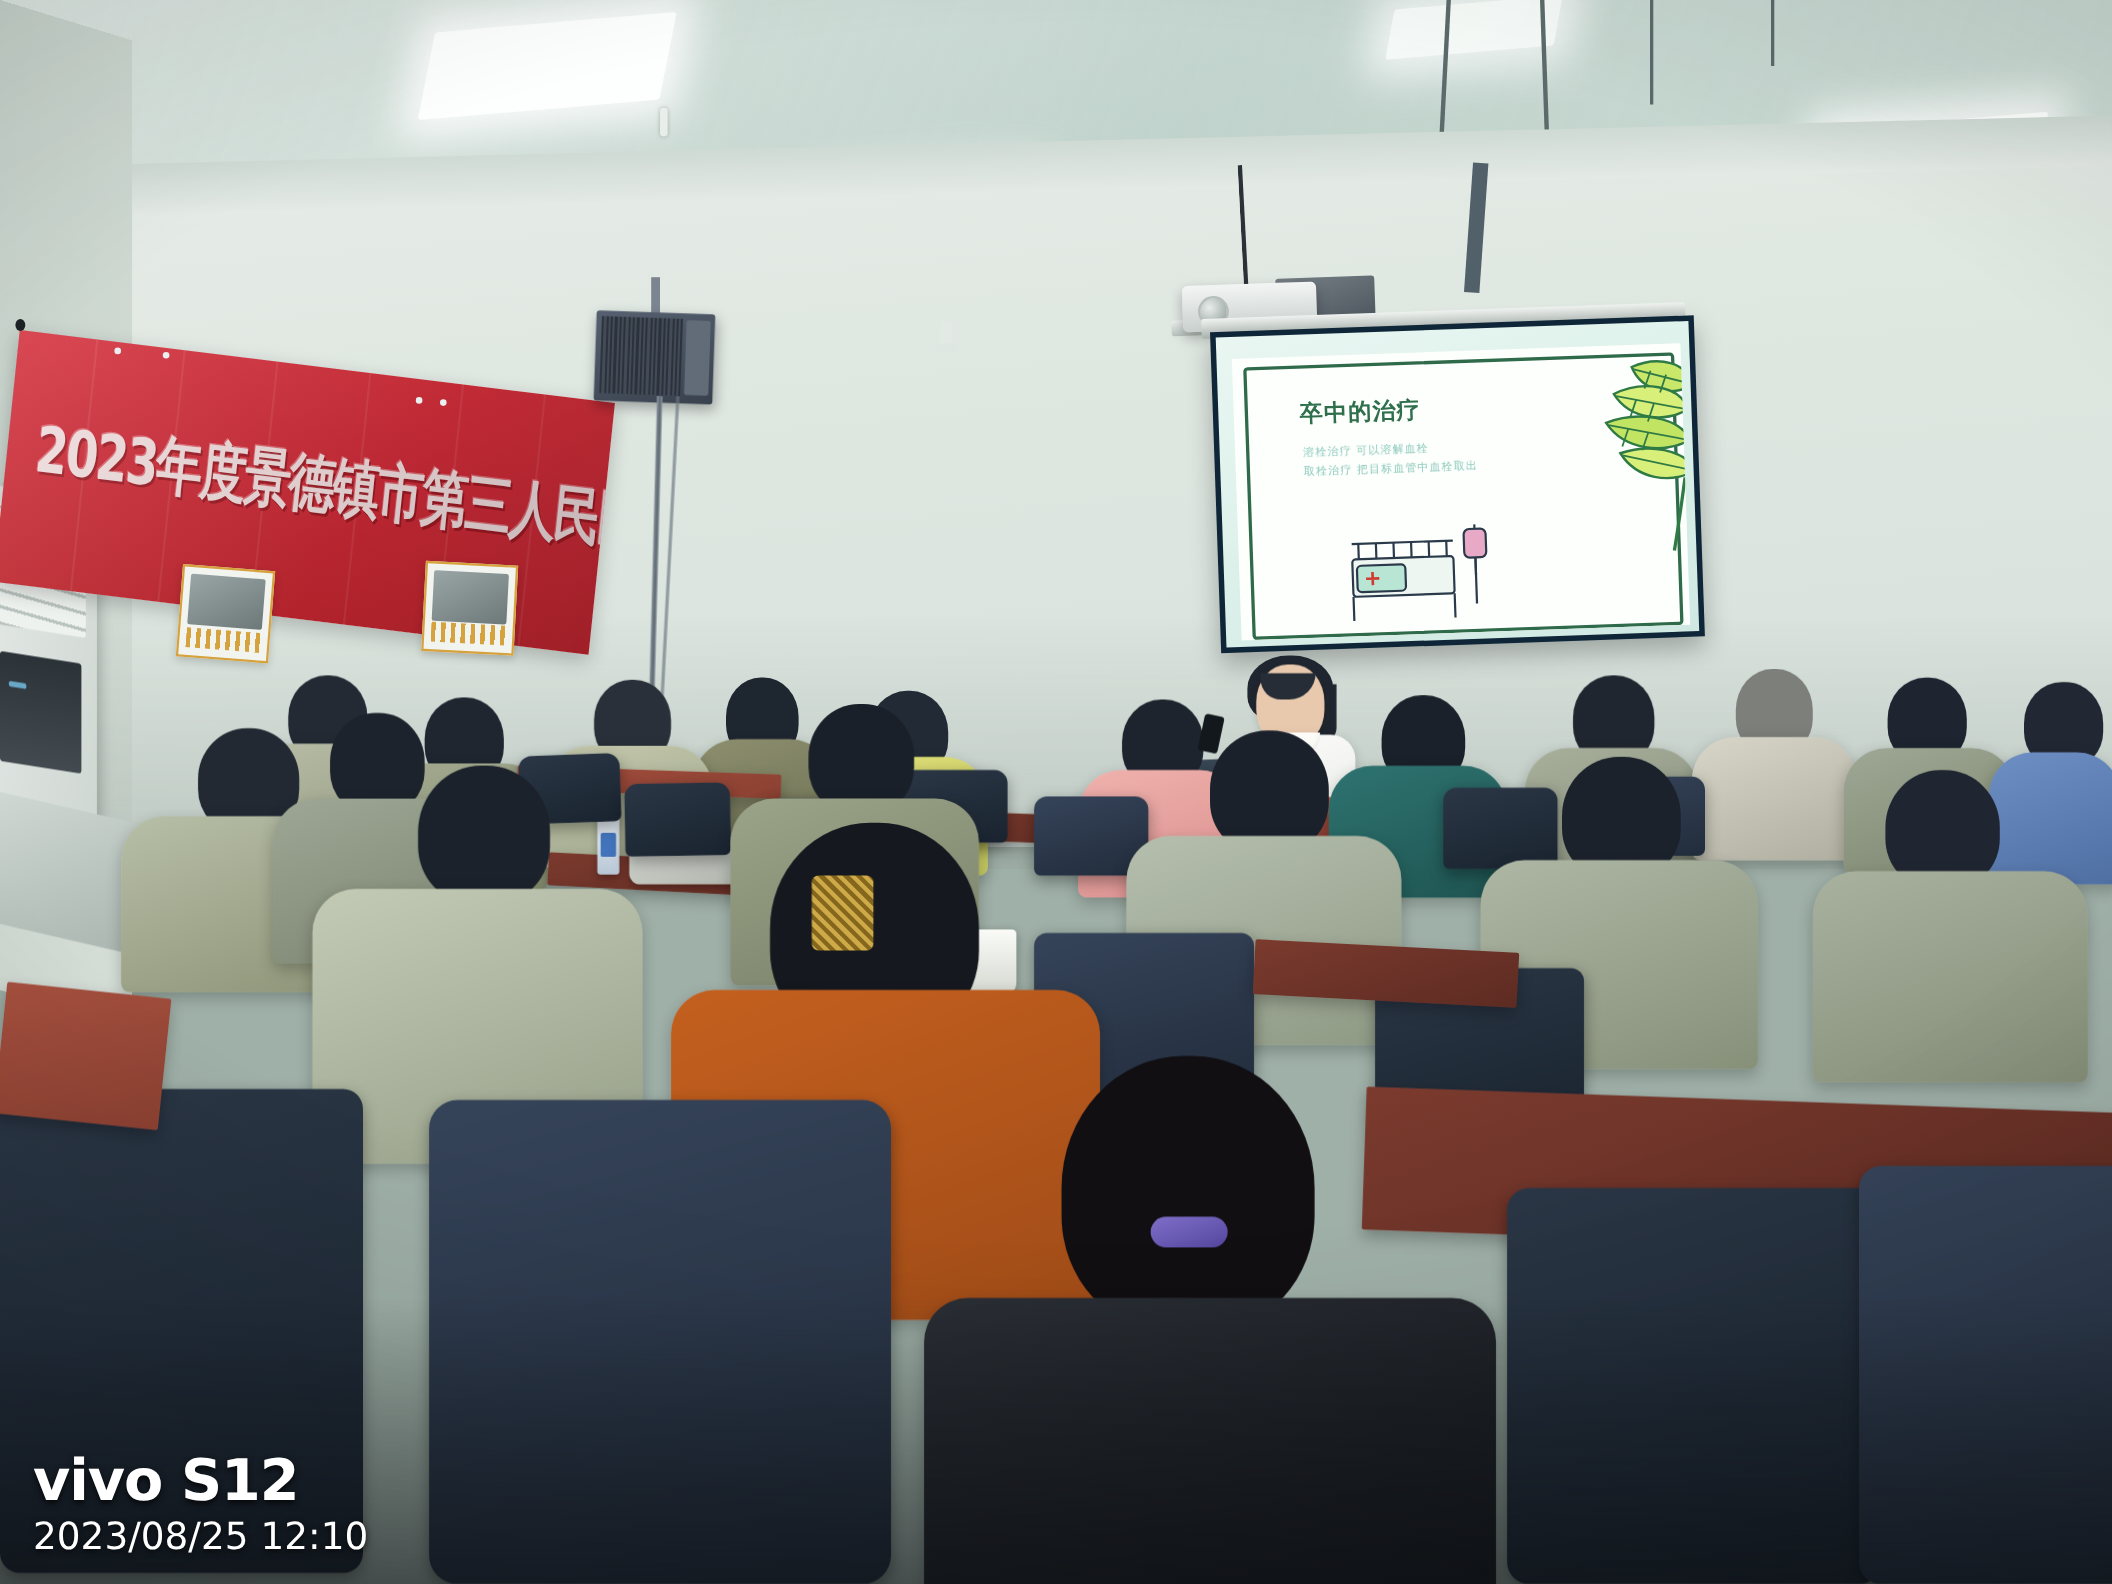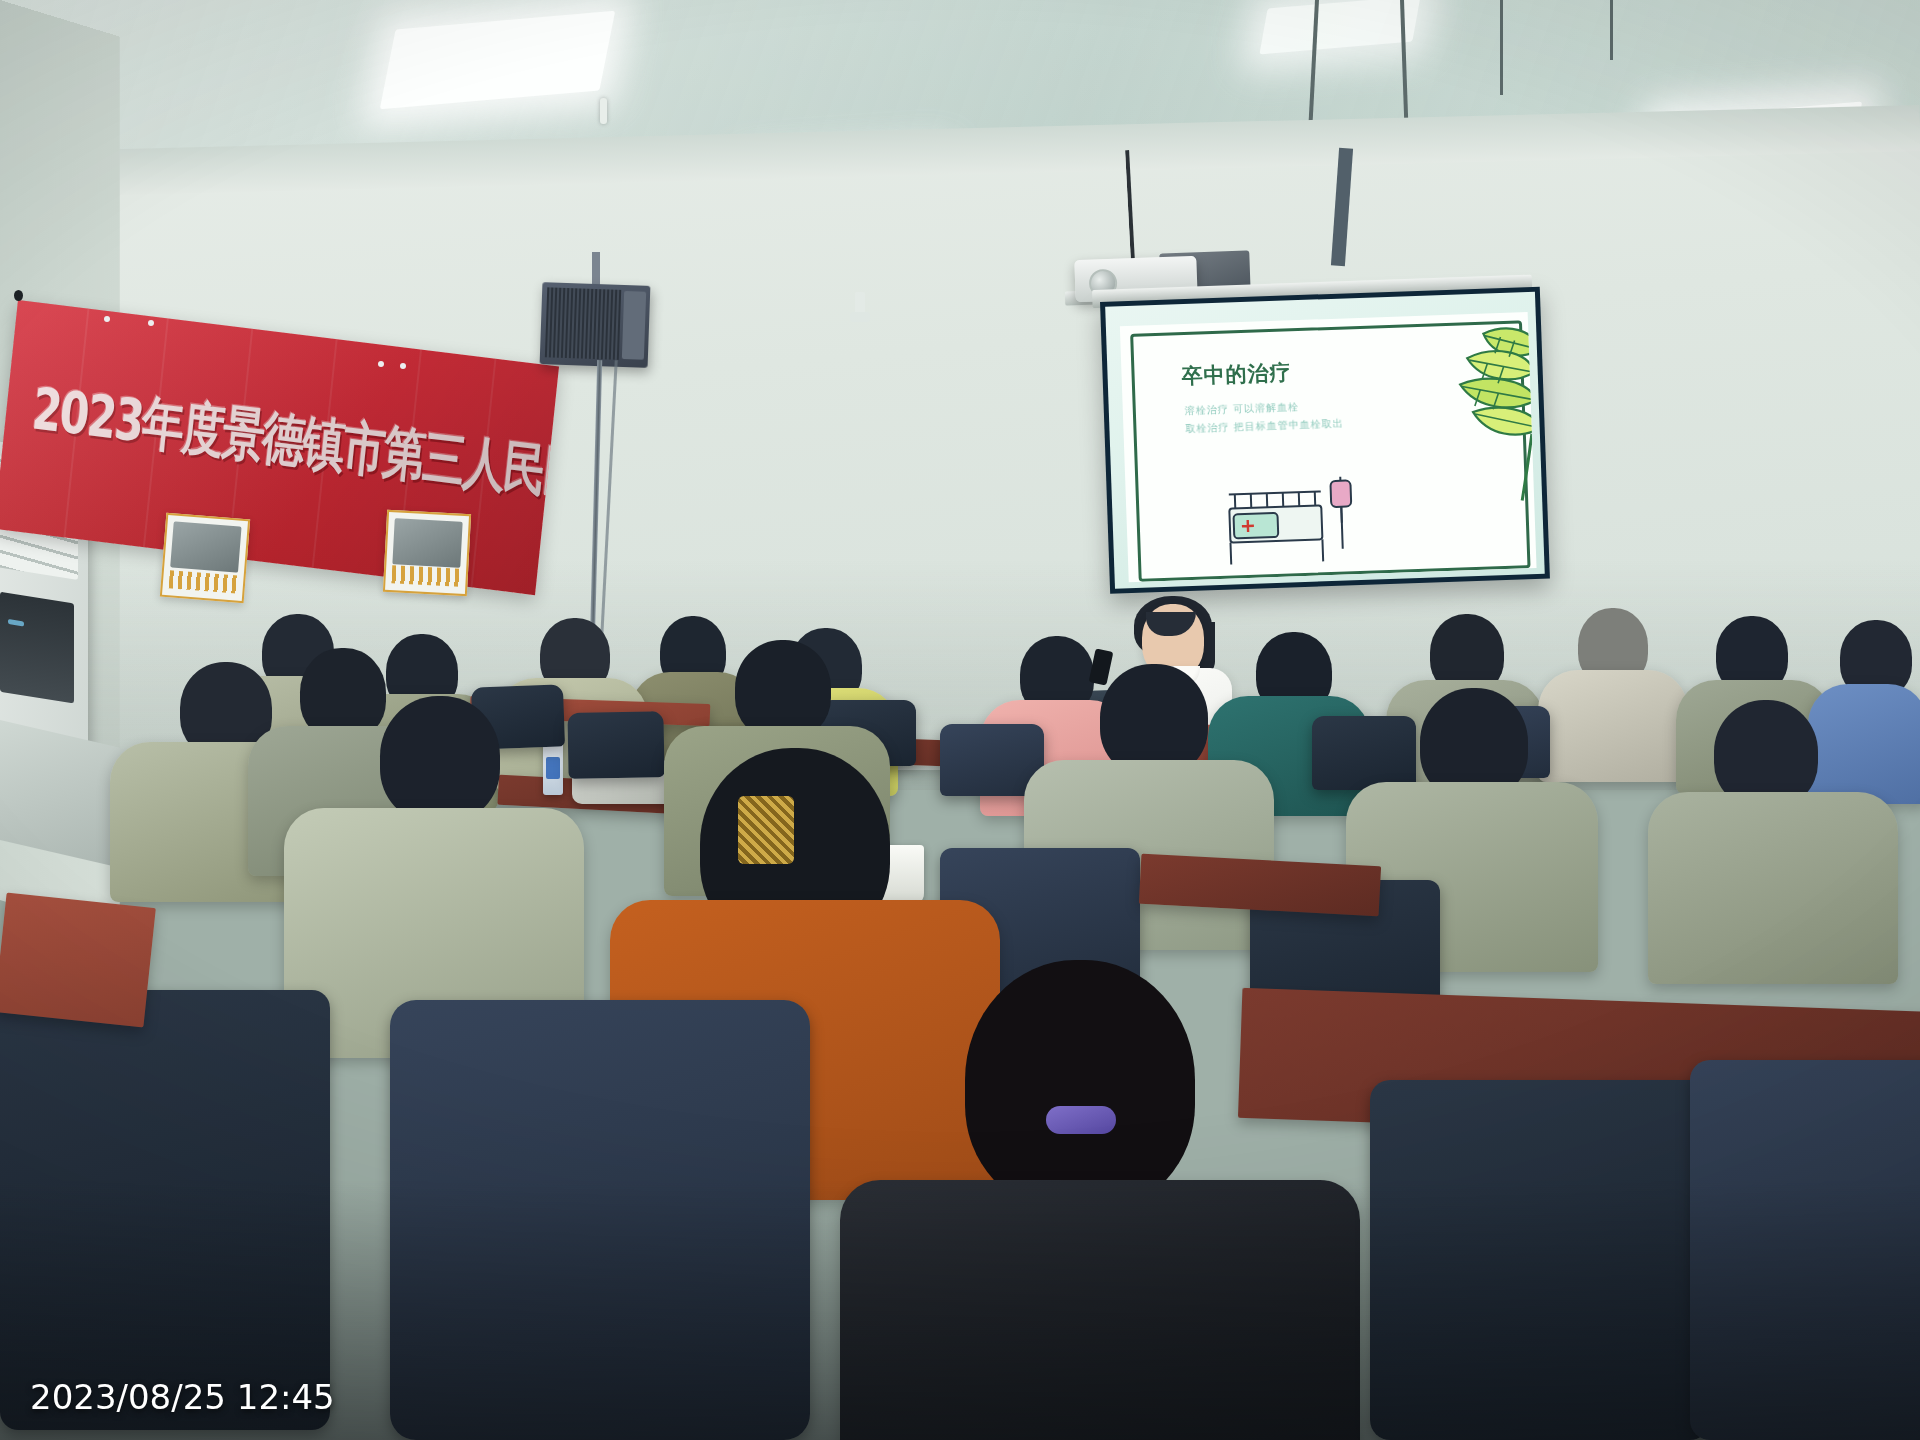--- a/index.html
+++ b/index.html
@@ -667,16 +667,17 @@
   <div class="chair" style="left:1370px;top:1080px;width:340px;height:360px;border-radius:20px;"></div>
   <div class="chair light" style="left:1690px;top:1060px;width:260px;height:380px;border-radius:20px;"></div>
 
   <div class="table" style="left:0px;top:900px;width:150px;height:120px;transform:rotate(6deg);"></div>
   <div class="table table-dark" style="left:1140px;top:860px;width:240px;height:50px;transform:rotate(3deg);"></div>
 
   <div class="vignette"></div>
   <div class="bottom-dark"></div>
 
   <div class="watermark">
-    <div class="wm-date">2023/08/25 12:45</div>
+    <div class="wm-brand">vivo S12</div>
+    <div class="wm-date">2023/08/25 12:10</div>
   </div>
 
 </div>
 
 </body></html>

